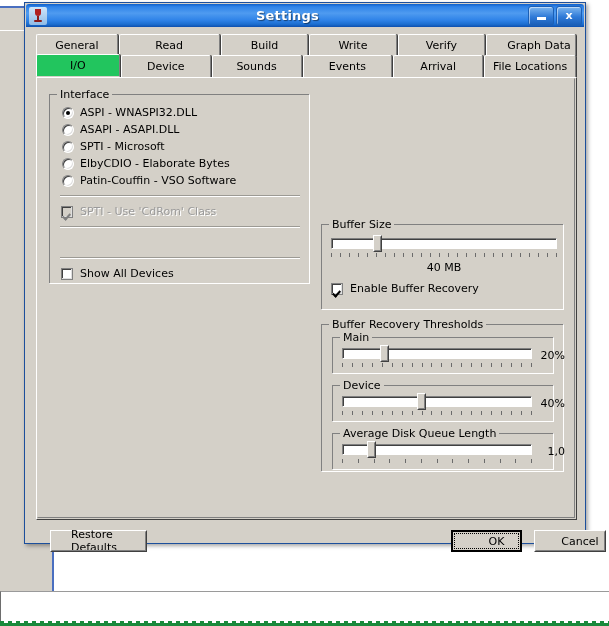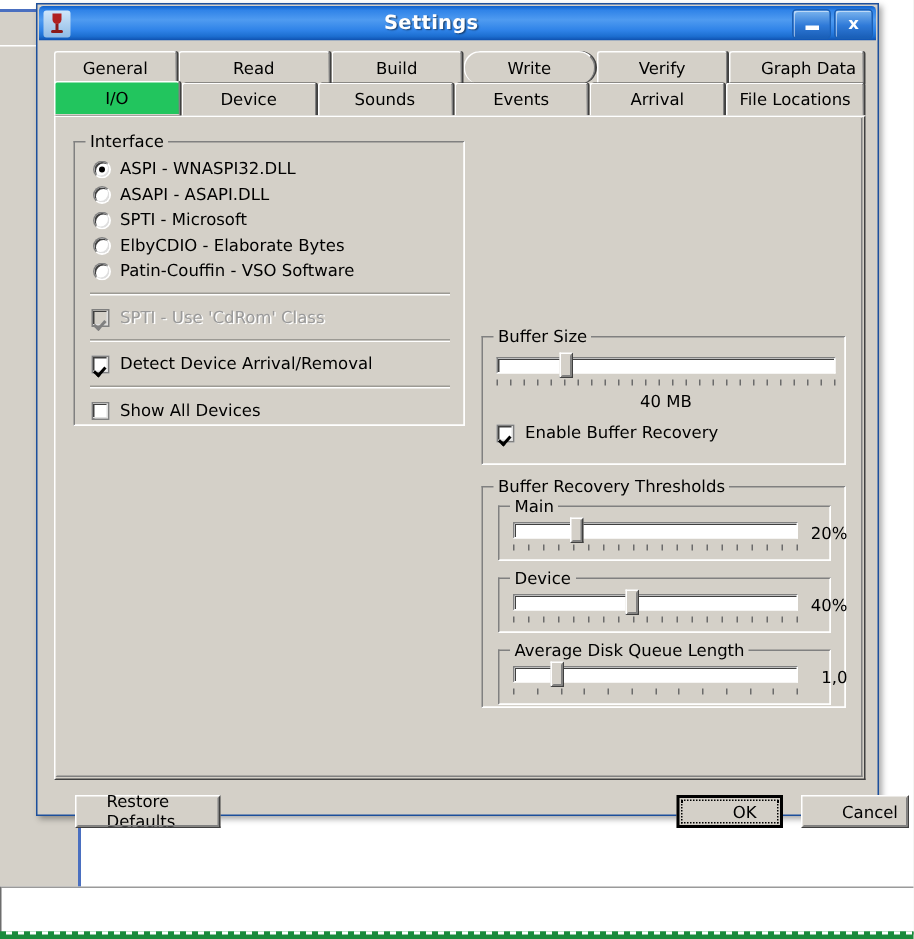--- a/index.html
+++ b/index.html
@@ -254,21 +254,21 @@
       <div class="tabrow row1" id="tabrow1">
           <div class="tab" style="width: 84px;">
             <span>General</span>
           </div>
           <div class="tab" style="width: 104px;">
             <span>Read</span>
           </div>
           <div class="tab" style="width: 90px;">
             <span>Build</span>
           </div>
-          <div class="tab" style="width: 90px; border-radius: 11px;">
+          <div class="tab" style="width: 90px;">
             <span>Write</span>
           </div>
           <div class="tab" style="width: 90px;">
             <span>Verify</span>
           </div>
           <div class="tab" style="width: 92px; padding-left: 16px;">
             <span>Graph Data</span>
           </div>
         </div>
       <div class="tabrow row2" id="tabrow2">
@@ -322,24 +322,20 @@
 
         <div class="hrule" style="left:10px;top:100px;width:240px;"></div>
 
         <div class="check-row" style="left:11px;top:109px;">
           <span class="cbox checked disabled"></span>
           <span class="check-label disabled">SPTI - Use 'CdRom' Class</span>
         </div>
 
         <div class="hrule" style="left:10px;top:131px;width:240px;"></div>
 
-        <div class="check-row" style="left:11px;top:140px;">
-          <span class="cbox checked"></span>
-          <span class="check-label">Detect Device Arrival/Removal</span>
-        </div>
 
         <div class="hrule" style="left:10px;top:162px;width:240px;"></div>
 
         <div class="check-row" style="left:11px;top:171px;">
           <span class="cbox"></span>
           <span class="check-label">Show All Devices</span>
         </div>
       </div>
 
 

